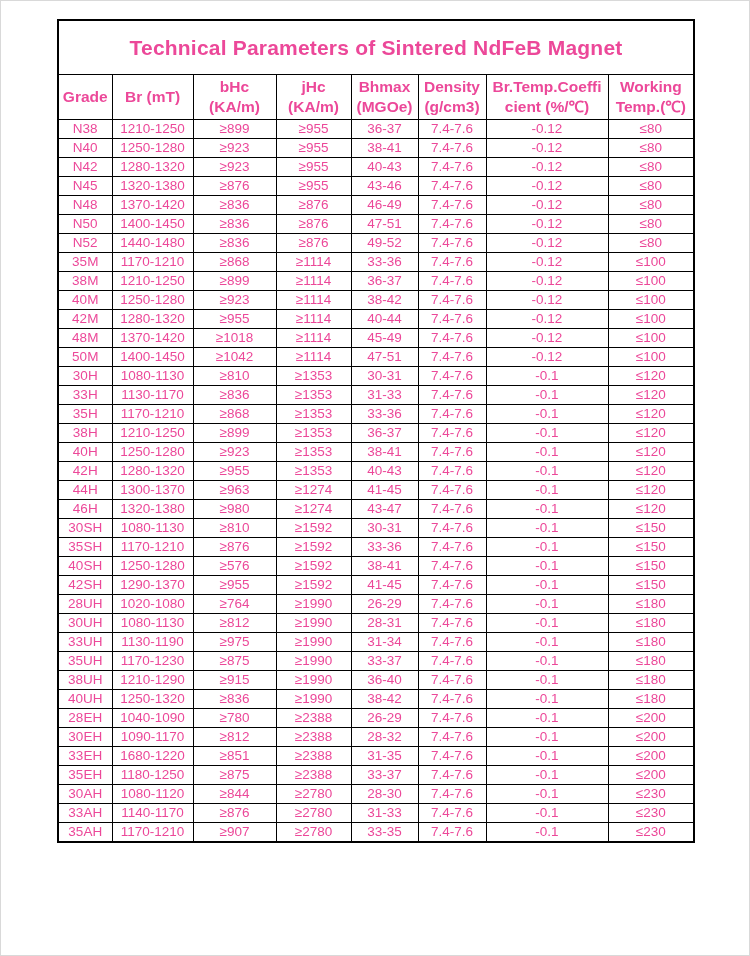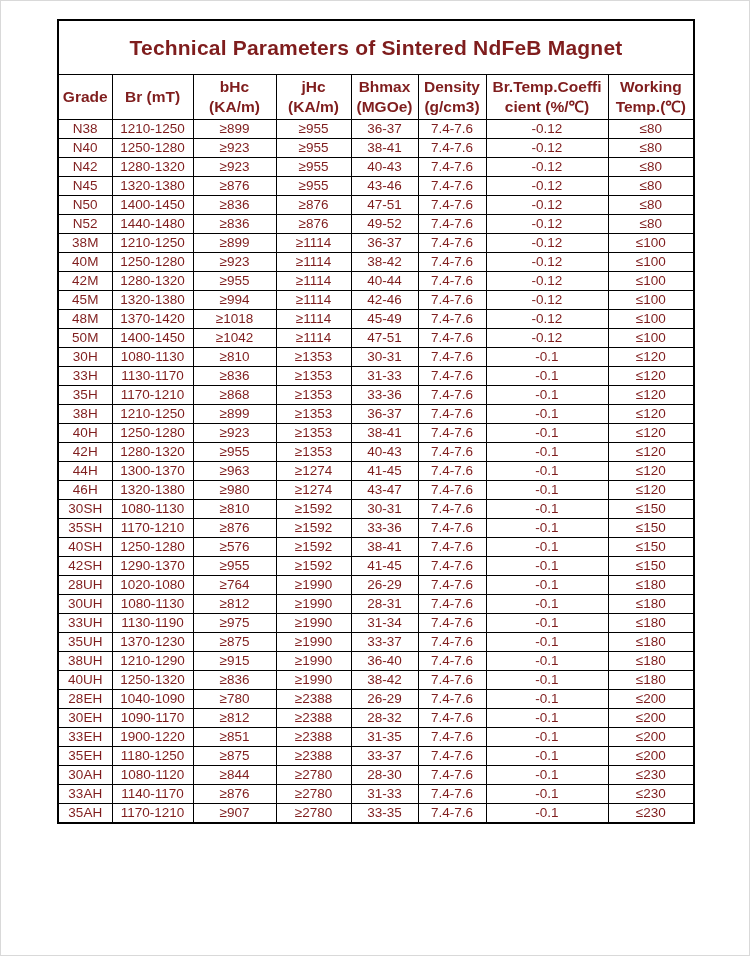--- a/index.html
+++ b/index.html
@@ -8,21 +8,21 @@
     background: #ffffff;
   }
   .page {
     position: relative;
     width: 750px;
     height: 956px;
     background: #ffffff;
     border: 1px solid #d9d9d9;
     box-sizing: border-box;
     font-family: "Liberation Sans", sans-serif;
-    color: #7f1d1d;
+    color: #ec4899;
     overflow: hidden;
   }
   table.params {
     position: absolute;
     left: 56px;
     top: 18px;
     width: 636px;
     border-collapse: collapse;
     table-layout: fixed;
     border: 2px solid #000000;
@@ -120,40 +120,60 @@
           <td>N45</td>
           <td>1320-1380</td>
           <td>≥876</td>
           <td>≥955</td>
           <td>43-46</td>
           <td>7.4-7.6</td>
           <td>-0.12</td>
           <td>≤80</td>
         </tr>
         <tr>
+          <td>N48</td>
+          <td>1370-1420</td>
+          <td>≥836</td>
+          <td>≥876</td>
+          <td>46-49</td>
+          <td>7.4-7.6</td>
+          <td>-0.12</td>
+          <td>≤80</td>
+        </tr>
+        <tr>
           <td>N50</td>
           <td>1400-1450</td>
           <td>≥836</td>
           <td>≥876</td>
           <td>47-51</td>
           <td>7.4-7.6</td>
           <td>-0.12</td>
           <td>≤80</td>
         </tr>
         <tr>
           <td>N52</td>
           <td>1440-1480</td>
           <td>≥836</td>
           <td>≥876</td>
           <td>49-52</td>
           <td>7.4-7.6</td>
           <td>-0.12</td>
           <td>≤80</td>
         </tr>
         <tr>
+          <td>35M</td>
+          <td>1170-1210</td>
+          <td>≥868</td>
+          <td>≥1114</td>
+          <td>33-36</td>
+          <td>7.4-7.6</td>
+          <td>-0.12</td>
+          <td>≤100</td>
+        </tr>
+        <tr>
           <td>38M</td>
           <td>1210-1250</td>
           <td>≥899</td>
           <td>≥1114</td>
           <td>36-37</td>
           <td>7.4-7.6</td>
           <td>-0.12</td>
           <td>≤100</td>
         </tr>
         <tr>
@@ -165,30 +185,20 @@
           <td>7.4-7.6</td>
           <td>-0.12</td>
           <td>≤100</td>
         </tr>
         <tr>
           <td>42M</td>
           <td>1280-1320</td>
           <td>≥955</td>
           <td>≥1114</td>
           <td>40-44</td>
-          <td>7.4-7.6</td>
-          <td>-0.12</td>
-          <td>≤100</td>
-        </tr>
-        <tr>
-          <td>45M</td>
-          <td>1320-1380</td>
-          <td>≥994</td>
-          <td>≥1114</td>
-          <td>42-46</td>
           <td>7.4-7.6</td>
           <td>-0.12</td>
           <td>≤100</td>
         </tr>
         <tr>
           <td>48M</td>
           <td>1370-1420</td>
           <td>≥1018</td>
           <td>≥1114</td>
           <td>45-49</td>
@@ -351,21 +361,21 @@
           <td>1130-1190</td>
           <td>≥975</td>
           <td>≥1990</td>
           <td>31-34</td>
           <td>7.4-7.6</td>
           <td>-0.1</td>
           <td>≤180</td>
         </tr>
         <tr>
           <td>35UH</td>
-          <td>1370-1230</td>
+          <td>1170-1230</td>
           <td>≥875</td>
           <td>≥1990</td>
           <td>33-37</td>
           <td>7.4-7.6</td>
           <td>-0.1</td>
           <td>≤180</td>
         </tr>
         <tr>
           <td>38UH</td>
           <td>1210-1290</td>
@@ -401,21 +411,21 @@
           <td>1090-1170</td>
           <td>≥812</td>
           <td>≥2388</td>
           <td>28-32</td>
           <td>7.4-7.6</td>
           <td>-0.1</td>
           <td>≤200</td>
         </tr>
         <tr>
           <td>33EH</td>
-          <td>1900-1220</td>
+          <td>1680-1220</td>
           <td>≥851</td>
           <td>≥2388</td>
           <td>31-35</td>
           <td>7.4-7.6</td>
           <td>-0.1</td>
           <td>≤200</td>
         </tr>
         <tr>
           <td>35EH</td>
           <td>1180-1250</td>

